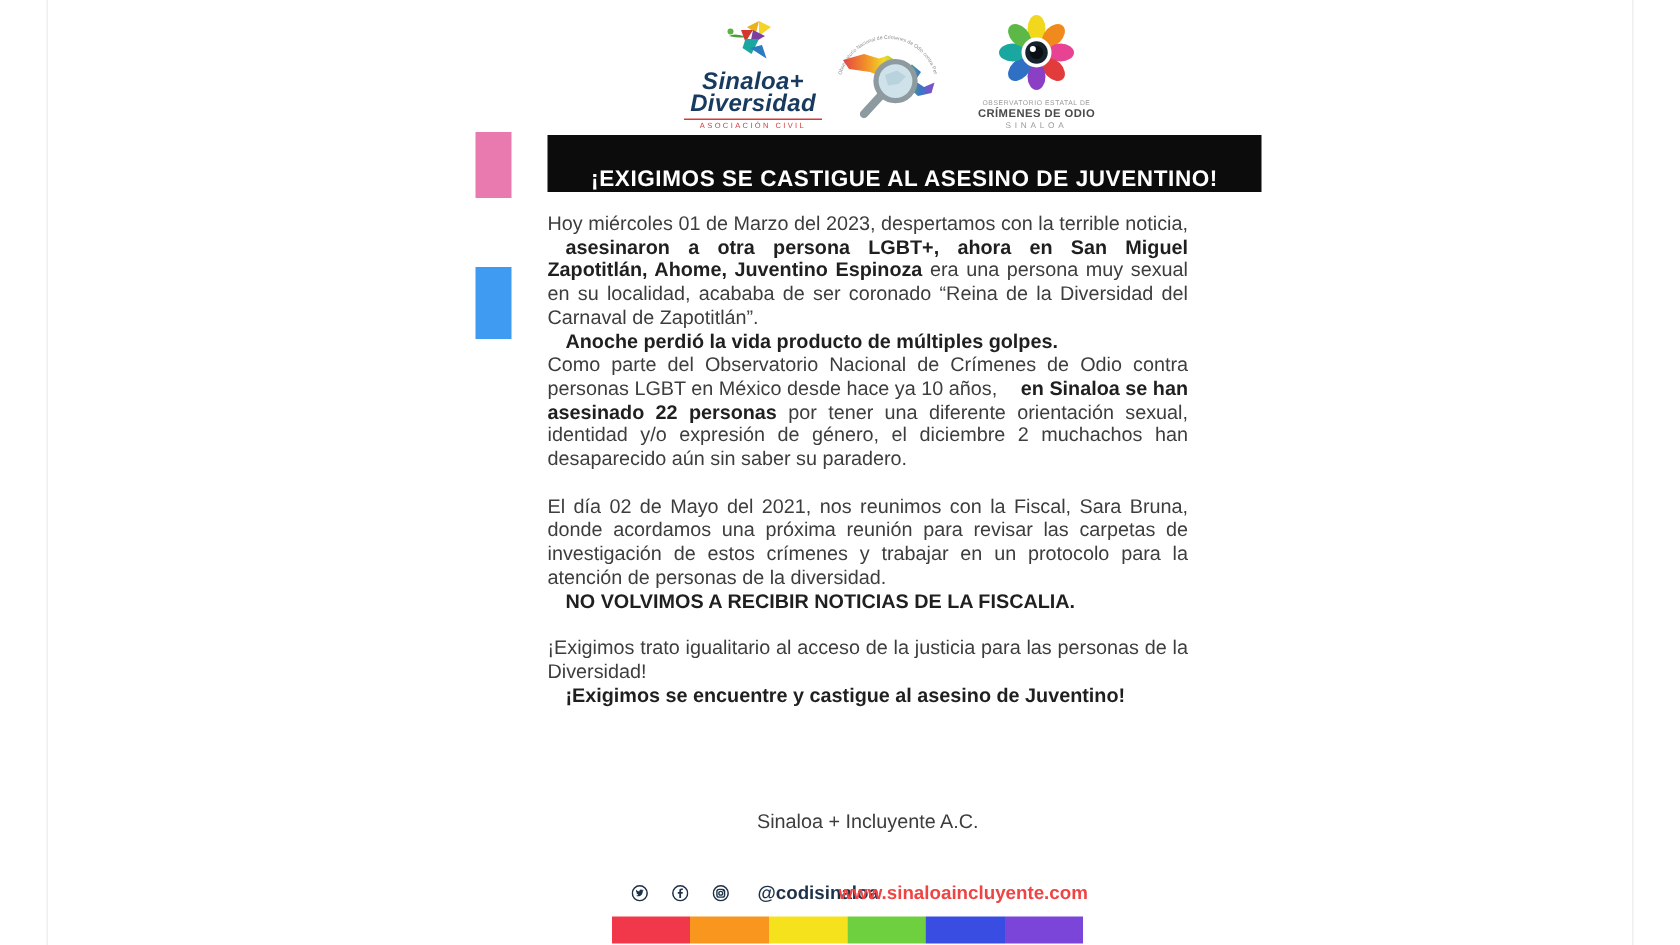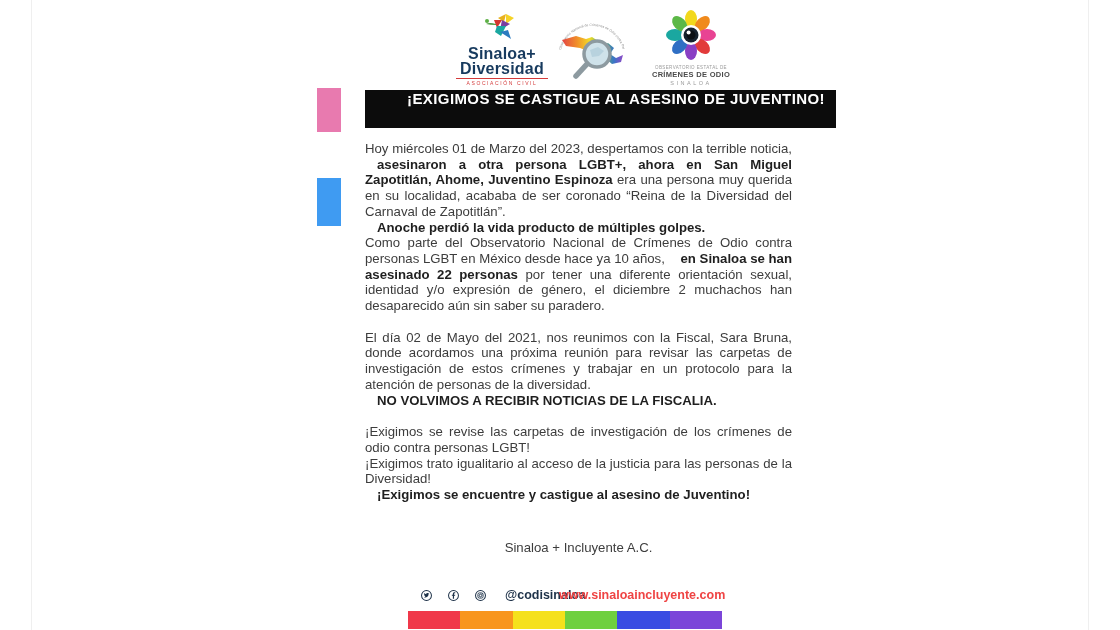--- a/index.html
+++ b/index.html
@@ -3,34 +3,34 @@
 <meta charset="utf-8">
 <style>
   html,body{margin:0;padding:0;background:#ffffff;}
   #page{position:relative;width:1120px;height:630px;background:#ffffff;overflow:hidden;
         font-family:"Liberation Sans",sans-serif;}
   .page-edge{position:absolute;top:0;bottom:0;width:1px;background:#efefef;}
   
   #logos{position:absolute;left:0;top:10px;width:1120px;height:72px;}
   .logo{position:absolute;text-align:center;}
   #logo-sinaloa{left:456px;top:2px;width:92px;}
-  #logo-sinaloa .l1{font-size:16px;font-weight:bold;color:#173a5e;line-height:15px;letter-spacing:.2px;}
+  #logo-sinaloa .l1{font-size:16px;font-weight:bold;color:#173a5e;line-height:15px;letter-spacing:.2px;font-style:italic;}
   #logo-sinaloa .l3{font-size:5px;color:#d43a3a;letter-spacing:1.6px;margin-top:2px;border-top:1px solid #d43a3a;padding-top:1px;}
   #logo-obsnac{left:552px;top:0;width:80px;height:72px;}
   #logo-odio{left:646px;top:0;width:90px;}
   #logo-odio .t1{font-size:4.5px;color:#9a9a9a;letter-spacing:.4px;margin-top:1px;}
   #logo-odio .t2{font-size:7.5px;font-weight:bold;color:#4a4a4a;letter-spacing:.3px;}
   #logo-odio .t3{font-size:5.5px;color:#9a9a9a;letter-spacing:2.5px;margin-top:1px;}
   
   .sq{position:absolute;left:317px;width:24px;}
   #sq-pink{top:88px;height:44px;}
   #sq-blue{top:178px;height:48px;}
   
-  #banner{position:absolute;left:365px;top:90px;width:440px;height:38px;
-          display:flex;align-items:flex-start;justify-content:center;padding-left:31px;}
+  #banner{position:absolute;left:365px;top:90px;width:476px;height:38px;
+          display:flex;align-items:flex-end;justify-content:center;}
   #banner span{color:#ffffff;font-weight:bold;font-size:15px;letter-spacing:.4px;}
   
   #body-text{position:absolute;left:365px;top:141px;width:427px;
              font-size:13.2px;line-height:15.7px;color:#3d3d3d;}
   #body-text p{margin:0;}
   #body-text p.justify{text-align:justify;text-justify:inter-word;}
   #body-text p.gap{margin-bottom:16px;}
   #body-text strong{color:#1f1f1f;margin-left:12px;}
   
   .closing{position:absolute;left:365px;width:427px;text-align:center;
@@ -116,26 +116,25 @@
   </div>
 
   <div class="sq" id="sq-pink" style="background: rgb(232, 122, 175);"></div>
   <div class="sq" id="sq-blue" style="background: rgb(63, 155, 242);"></div>
 
   <div id="banner" style="background: rgb(12, 12, 12);">
     <span>¡EXIGIMOS SE CASTIGUE AL ASESINO DE JUVENTINO!</span>
   </div>
 
   <div id="body-text">
-      <p class="justify"><span>Hoy miércoles 01 de Marzo del 2023, despertamos con la terrible noticia, </span><strong>asesinaron a otra persona LGBT+, ahora en San Miguel Zapotitlán, Ahome, Juventino Espinoza</strong><span> era una persona muy querida en su localidad, acababa de ser coronado “Reina de la Diversidad del Carnaval de Zapotitlán”.</span></p>
+      <p class="justify"><span>Hoy miércoles 01 de Marzo del 2023, despertamos con la terrible noticia, </span><strong>asesinaron a otra persona LGBT+, ahora en San Miguel Zapotitlán, Ahome, Juventino Espinoza</strong><span> era una persona muy sexual en su localidad, acababa de ser coronado “Reina de la Diversidad del Carnaval de Zapotitlán”.</span></p>
       <p><strong>Anoche perdió la vida producto de múltiples golpes.</strong></p>
       <p class="justify gap"><span>Como parte del Observatorio Nacional de Crímenes de Odio contra personas LGBT en México desde hace ya 10 años, </span><strong>en Sinaloa se han asesinado 22 personas</strong><span> por tener una diferente orientación sexual, identidad y/o expresión de género, el diciembre 2 muchachos han desaparecido aún sin saber su paradero.</span></p>
       <p class="justify"><span>El día 02 de Mayo del 2021, nos reunimos con la Fiscal, Sara Bruna, donde acordamos una próxima reunión para revisar las carpetas de investigación de estos crímenes y trabajar en un protocolo para la atención de personas de la diversidad.</span></p>
       <p class="gap"><strong>NO VOLVIMOS A RECIBIR NOTICIAS DE LA FISCALIA.</strong></p>
-      <p class="justify"><span>¡Exigimos se revise las carpetas de investigación de los crímenes de odio contra personas LGBT!</span></p>
       <p class="justify"><span>¡Exigimos trato igualitario al acceso de la justicia para las personas de la Diversidad!</span></p>
       <p><strong>¡Exigimos se encuentre y castigue al asesino de Juventino!</strong></p>
     </div>
 
   <div class="closing" id="closing-2">Sinaloa + Incluyente A.C.</div>
 
   <div id="social">
     <svg width="11" height="11" viewBox="0 0 12 12">
       <circle cx="6" cy="6" r="5.4" fill="none" stroke="#1d3148" stroke-width="1.1"></circle>
       <path d="M3.2,7.8 C4.5,8.6 6.8,8.4 7.8,6.4 C8.3,5.4 8.2,4.6 8.2,4.6 L9,3.8 L8,4 L8.6,3.2 L7.6,3.6 C6.8,2.8 5.6,3.4 5.8,4.6 C4.8,4.6 4,4 3.4,3.4 C3,4.6 3.6,5.4 4.2,5.8 C3.9,5.8 3.6,5.7 3.6,5.7 C3.7,6.5 4.4,6.9 4.9,7 C4.4,7.4 3.7,7.8 3.2,7.8 Z" fill="#1d3148"></path>

